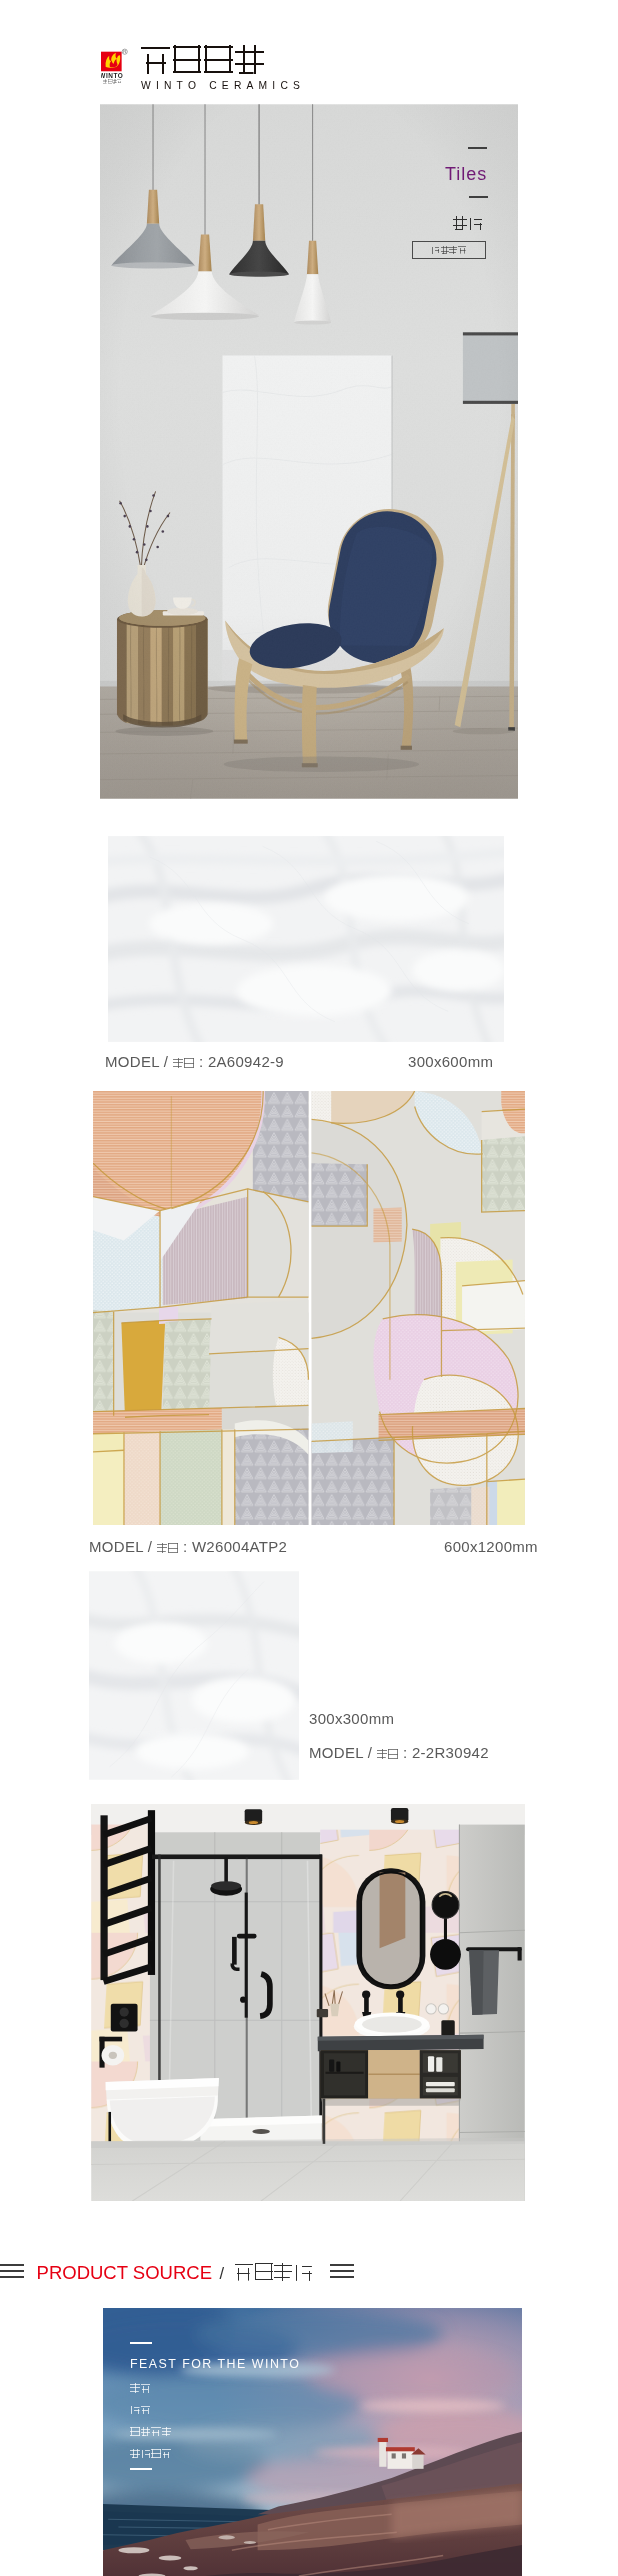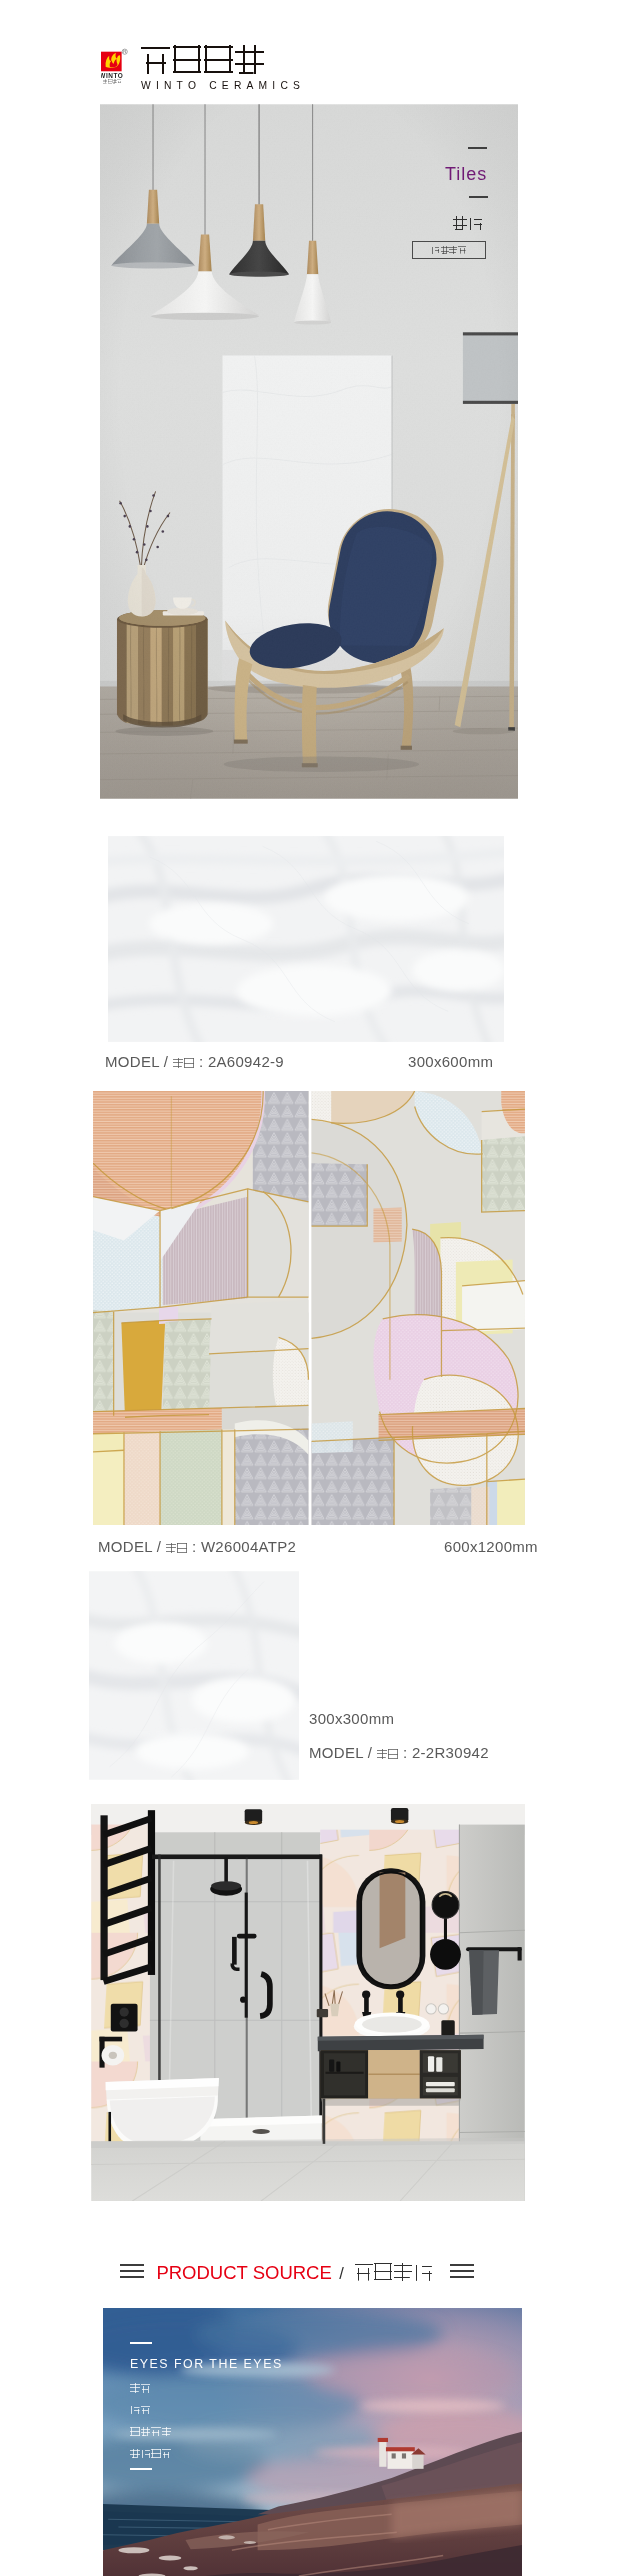--- a/index.html
+++ b/index.html
@@ -501,21 +501,21 @@
 <path d="M130,678 L414,666"></path>
 <path d="M0,680 L160,672 L340,665 L414,660"></path>
 <path d="M160,672 L160,842"></path>
 <path d="M340,758 L414,753"></path>
 <path d="M340,665 L340,842"></path>
 </g>
 </g>
 </svg>
 </div>
 
-<div class="abs modeltxt" style="left:98px;top:1538px;">MODEL / <span style="font-size:10.8px"><i class="c ca"></i><i class="c cb"></i></span> :   W26004ATP2</div>
+<div class="abs modeltxt" style="left:89px;top:1538px;">MODEL / <span style="font-size:10.8px"><i class="c ca"></i><i class="c cb"></i></span> :   W26004ATP2</div>
 
 <div class="abs modeltxt" style="left:444px;top:1538px;text-align:right;">600x1200mm</div>
 
 <div class="abs" id="tile3" style="left:89px;top:1571px;width:210px;height:209px;">
 <svg width="210" height="209" viewBox="0 0 408 405">
 <rect width="408" height="405" fill="#f3f4f5"></rect>
 <g filter="url(#mb)" stroke-linecap="round" fill="none">
 <path d="M-20,90 C100,130 200,60 420,120" stroke="#e6e8ea" stroke-width="24"></path>
 <path d="M-20,200 C120,250 260,170 420,240" stroke="#e4e6e9" stroke-width="28"></path>
 <path d="M-20,320 C140,370 280,290 420,350" stroke="#e6e8eb" stroke-width="22"></path>
@@ -748,21 +748,21 @@
 <rect x="644" y="530" width="68" height="36" fill="#383732"></rect>
 <rect x="650" y="540" width="56" height="8" rx="2" fill="#ecebe7"></rect>
         <rect x="650" y="552" width="56" height="8" rx="2" fill="#dddcd6"></rect>
 </g>
 
 <path d="M446,572 L718,572 L714,586 L450,586 Z" fill="#9e9e9a" opacity=".5"></path>
 <line x1="452" y1="572" x2="452" y2="660" stroke="#3a3a38" stroke-width="5"></line>
 </svg>
 </div>
 
-<div class="abs" style="left:0;top:2261px;width:594px;text-align:center;">
+<div class="abs" style="left:0;top:2261px;width:594px;text-align:left;">
   <span class="tri" style="vertical-align:1px;"></span>
   <span style="font-size:18.5px;color:#e60013;letter-spacing:0;">&nbsp;&nbsp;PRODUCT SOURCE&nbsp;</span>
   <span style="font-size:16.5px;color:#2f2f2f;">/</span>
   <span style="font-size:19.6px;color:#2f2f2f;font-weight:bold;letter-spacing:2.1px;">&nbsp;<i class="c cd"></i><i class="c cb"></i><i class="c ca"></i><i class="c cc"></i>&nbsp;&nbsp;</span>
   <span class="tri" style="vertical-align:1px;"></span>
 </div>
 
 <div class="abs" id="ocean" style="left:103px;top:2308px;width:419px;height:400px;">
 <svg width="419" height="400" viewBox="0 0 813 776">
 <defs>
@@ -857,21 +857,21 @@
         <ellipse cx="170" cy="505" rx="14" ry="4"></ellipse>
 </g>
 
 <g fill="#ddd5cf" opacity=".7">
 <ellipse cx="240" cy="445" rx="16" ry="4"></ellipse>
         <ellipse cx="285" cy="455" rx="12" ry="3"></ellipse>
 </g>
 </svg>
 <div class="abs" style="left:27px;top:34px;color:#fff;">
 <div style="width:21.6px;height:2.1px;background:#fff;"></div>
-<div style="margin-top:13.4px;font-size:12.4px;letter-spacing:1.5px;color:#fdfdfd;">EYES FOR THE EYES</div>
+<div style="margin-top:13.4px;font-size:12.4px;letter-spacing:1.5px;color:#fdfdfd;">FEAST FOR THE WINTO</div>
 <div style="margin-top:11.3px;font-size:10.3px;letter-spacing:1.5px;"><i class="c ca"></i><i class="c cd"></i></div>
 <div style="margin-top:10.8px;font-size:10.3px;letter-spacing:1.5px;"><i class="c cc"></i><i class="c cd"></i></div>
 <div style="margin-top:10.8px;font-size:10.3px;letter-spacing:1.5px;"><i class="c cb"></i><i class="c ce"></i><i class="c cd"></i><i class="c ca"></i></div>
 <div style="margin-top:10.8px;font-size:10.3px;letter-spacing:1.5px;"><i class="c ce"></i><i class="c cc"></i><i class="c cb"></i><i class="c cd"></i></div>
 <div style="margin-top:9.3px;width:21.6px;height:1.5px;background:#fff;"></div>
 </div>
 </div>
 
 
 </body></html>

